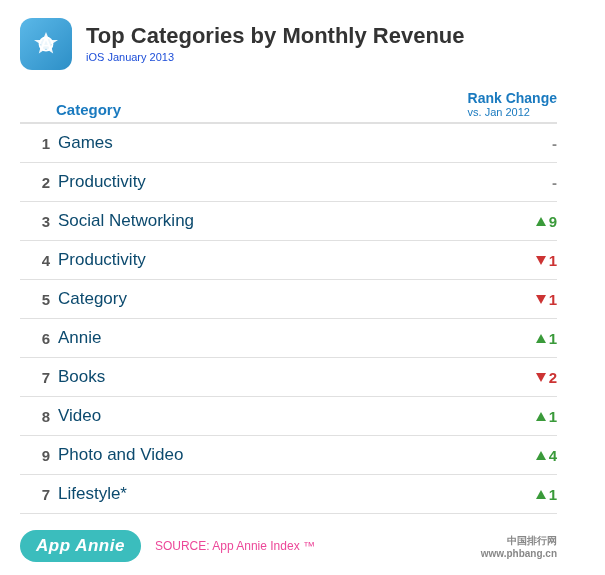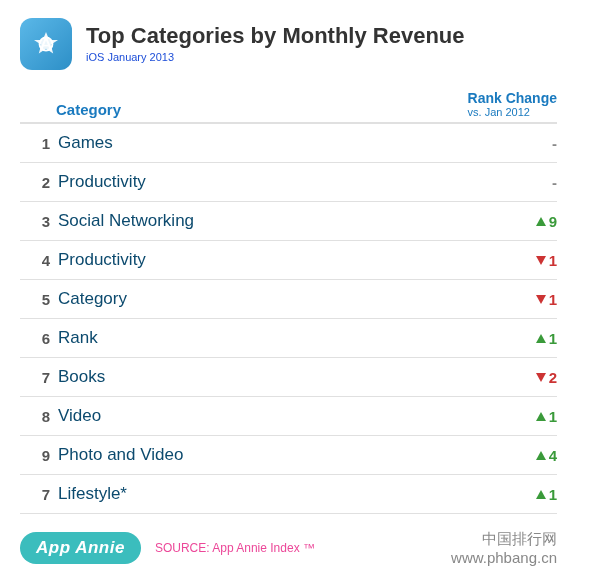--- a/index.html
+++ b/index.html
@@ -152,23 +152,24 @@
       font-size: 17px;
       font-weight: bold;
       font-style: italic;
       letter-spacing: 0.5px;
     }
     .footer-source {
       font-size: 12px;
       color: #ec4899;
     }
     .footer-right {
-      font-size: 15px;
+      font-size: 10px;
       color: #888;
       text-align: right;
+      font-weight: bold;
     }
   </style>
 </head>
 <body>
 
 <div class="container">
 
   <div class="header">
     <div class="app-icon">
       <svg viewBox="0 0 40 40" xmlns="http://www.w3.org/2000/svg">
@@ -225,21 +226,21 @@
         <div class="table-row">
       <div class="row-left">
         <span class="row-num">5</span>
         <span class="row-name">Category</span>
       </div>
       <span class="row-change down"><span class="arrow-down"></span>1</span>
     </div>
         <div class="table-row">
       <div class="row-left">
         <span class="row-num">6</span>
-        <span class="row-name">Rank</span>
+        <span class="row-name">Annie</span>
       </div>
       <span class="row-change up"><span class="arrow-up"></span>1</span>
     </div>
         <div class="table-row">
       <div class="row-left">
         <span class="row-num">7</span>
         <span class="row-name">Books</span>
       </div>
       <span class="row-change down"><span class="arrow-down"></span>2</span>
     </div>

